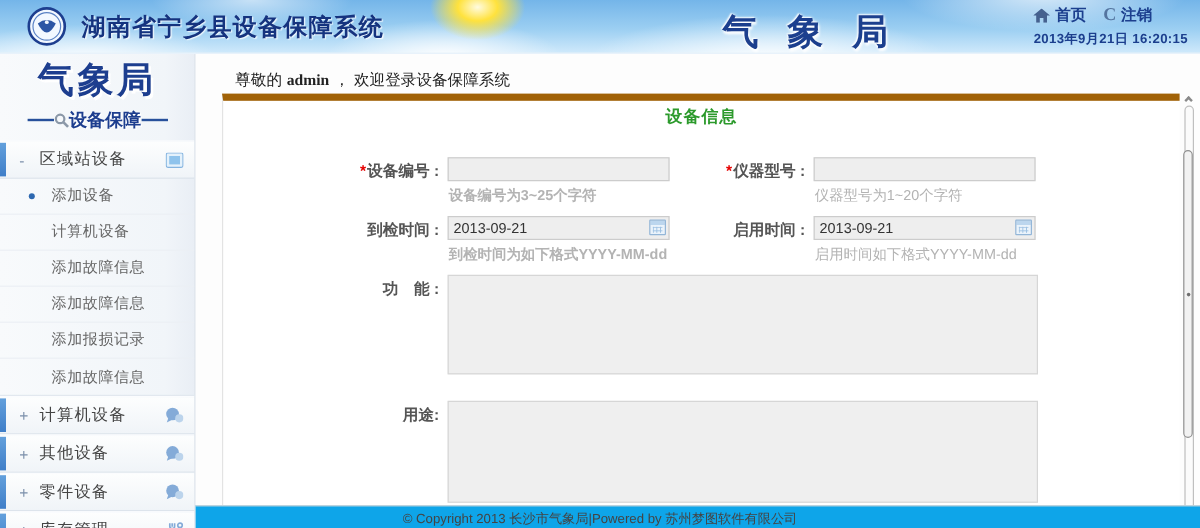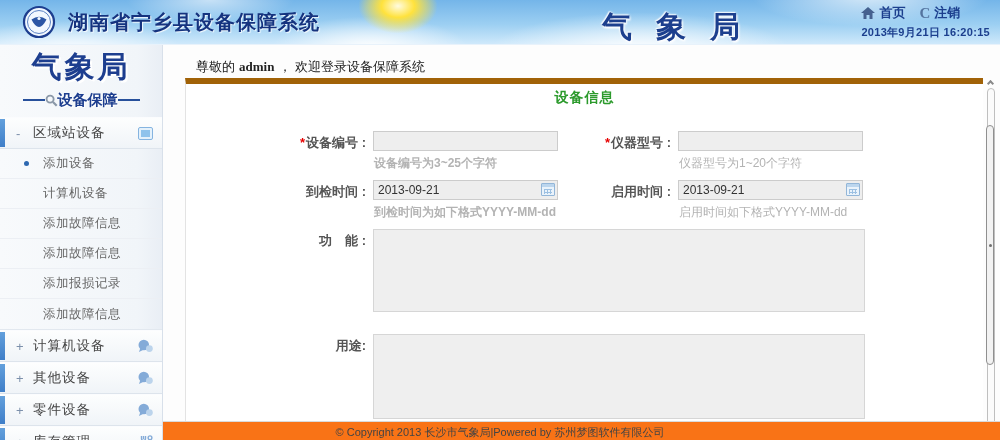--- a/index.html
+++ b/index.html
@@ -102,21 +102,21 @@
   }
   .ta1 { height:83px; }
   .ta2 { height:85px; margin-top:0; }
   .gap22 { height:22px; }
   .btnrow { display:flex; justify-content:center; padding-left:28px; margin-top:15px; }
   .btn {
     width:56px; height:20px; border:none; background:#29a9e0; color:#eaf7ff;
     font-size:12px; font-weight:bold; cursor:pointer; margin:0 12px; letter-spacing:2px;
     font-family:"Liberation Sans", sans-serif;
   }
-  .footer-bar { position:absolute; left:0; right:0; bottom:0; height:19px; background:#f97316; border-top:1px solid #dadada; }
+  .footer-bar { position:absolute; left:0; right:0; bottom:0; height:19px; background:#0ea5e9; border-top:1px solid #dadada; }
   .footer-text { position:absolute; left:-163px; right:0; top:3px; text-align:center; font-size:11px; color:#444; }
 
   
   .scrollbar { position:absolute; right:3px; top:33px; width:12px; height:360px; }
   .sb-track { position:absolute; left:2px; right:2px; top:10px; bottom:10px; border:1px solid #bfbfbf; border-radius:5px; background:#fbfbfb; }
   .sb-up, .sb-down { position:absolute; left:2px; width:8px; height:8px; cursor:pointer; }
   .sb-up { top:0; } .sb-down { bottom:0; }
   .chev { position:absolute; left:1px; width:5px; height:5px; border:solid #8a8a8a; border-width:2px 2px 0 0; }
   .sb-up .chev { top:3px; transform:rotate(-45deg); }
   .sb-down .chev { top:0; transform:rotate(135deg); }

